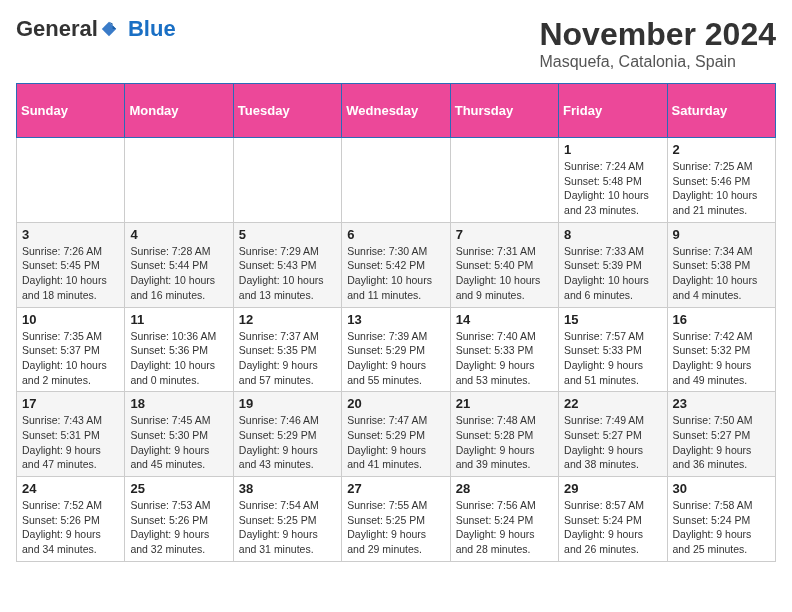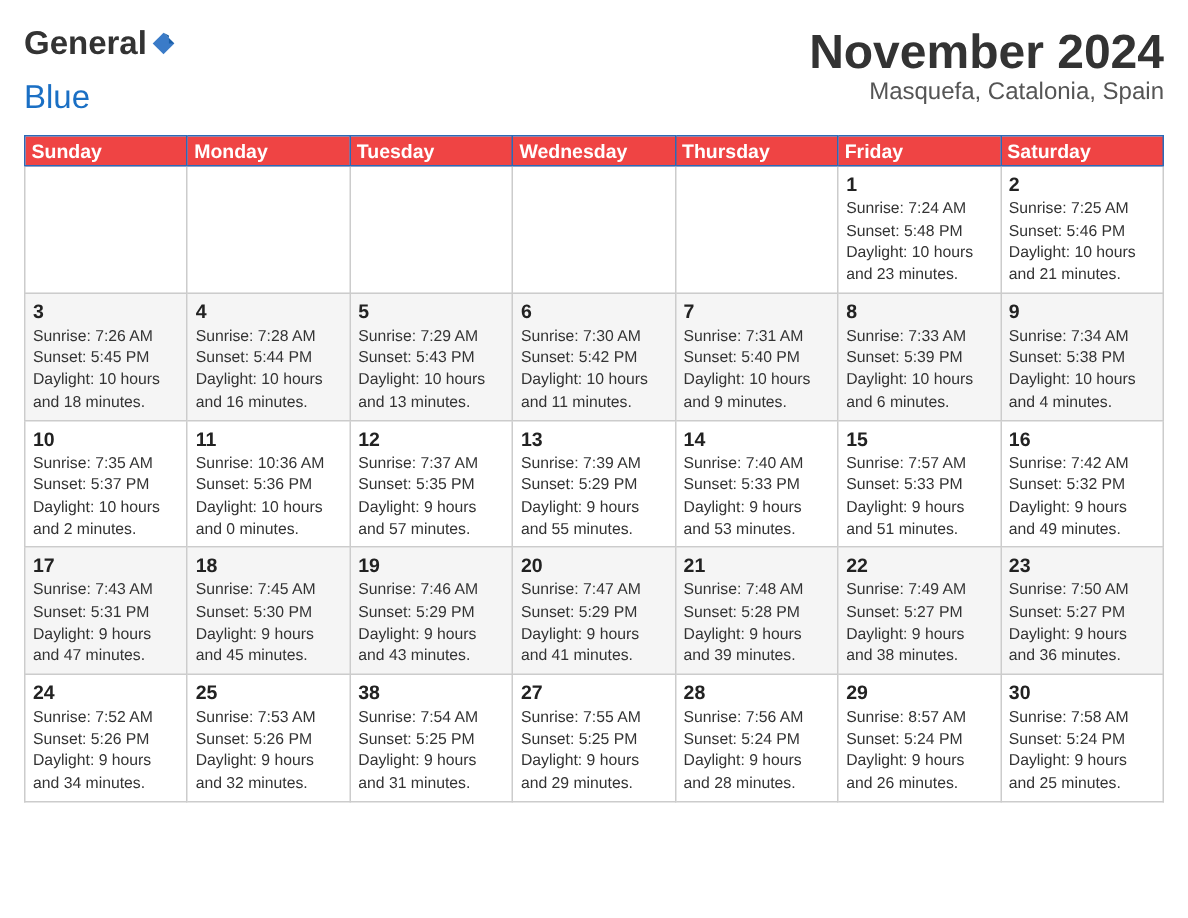--- a/index.html
+++ b/index.html
@@ -11,59 +11,57 @@
       padding: 16px;
     }
     .header {
       display: flex;
       justify-content: space-between;
       align-items: flex-start;
       margin-bottom: 12px;
     }
     .logo {
       display: flex;
-      flex-direction: column;
+      flex-direction: row;
       align-items: flex-start;
-      gap: 10px;
     }
     .logo-text {
       display: flex;
       align-items: center;
       font-size: 22px;
       font-weight: bold;
       color: #333;
     }
     .logo-general { color: #333; }
     .logo-blue { color: #1a6fc4; }
     .logo-icon {
       width: 18px;
       height: 18px;
       margin-left: 2px;
     }
     .title-block {
-      text-align: right;
     }
     .month-title {
       font-size: 32px;
       font-weight: bold;
       color: #333;
     }
     .location {
       font-size: 16px;
       color: #555;
     }
     .calendar {
       width: 100%;
       border-collapse: collapse;
       font-size: 11px;
     }
     .calendar thead tr th {
-      background: #ef4444;
+      background: #ec4899;
       color: #fff;
-      padding: 2px 4px;
+      padding: 19px 4px;
       text-align: left;
       font-size: 13px;
       font-weight: bold;
       border: 1px solid #2a6ab8;
     }
     .calendar tbody tr td {
       border: 1px solid #ccc;
       vertical-align: top;
       padding: 4px 5px;
       width: 108px;
@@ -96,21 +94,21 @@
 
 <div class="header">
   <div class="logo">
     <div class="logo-text">
       <span class="logo-general">General</span>
       <svg class="logo-icon" viewBox="0 0 20 20">
         <polygon points="10,2 18,10 10,18 2,10" fill="#3a7bc8"></polygon>
         <polygon points="10,2 18,10 14,10 14,4" fill="#1a5fa8"></polygon>
       </svg>
     </div>
-    <div style="font-size:22px;font-weight:normal;">
+    <div style="font-size:22px;font-weight:bold;margin-left:10px;">
       <span class="logo-blue">Blue</span>
     </div>
   </div>
   <div class="title-block">
     <div class="month-title">November 2024</div>
     <div class="location">Masquefa, Catalonia, Spain</div>
   </div>
 </div>
 
 <table class="calendar">

